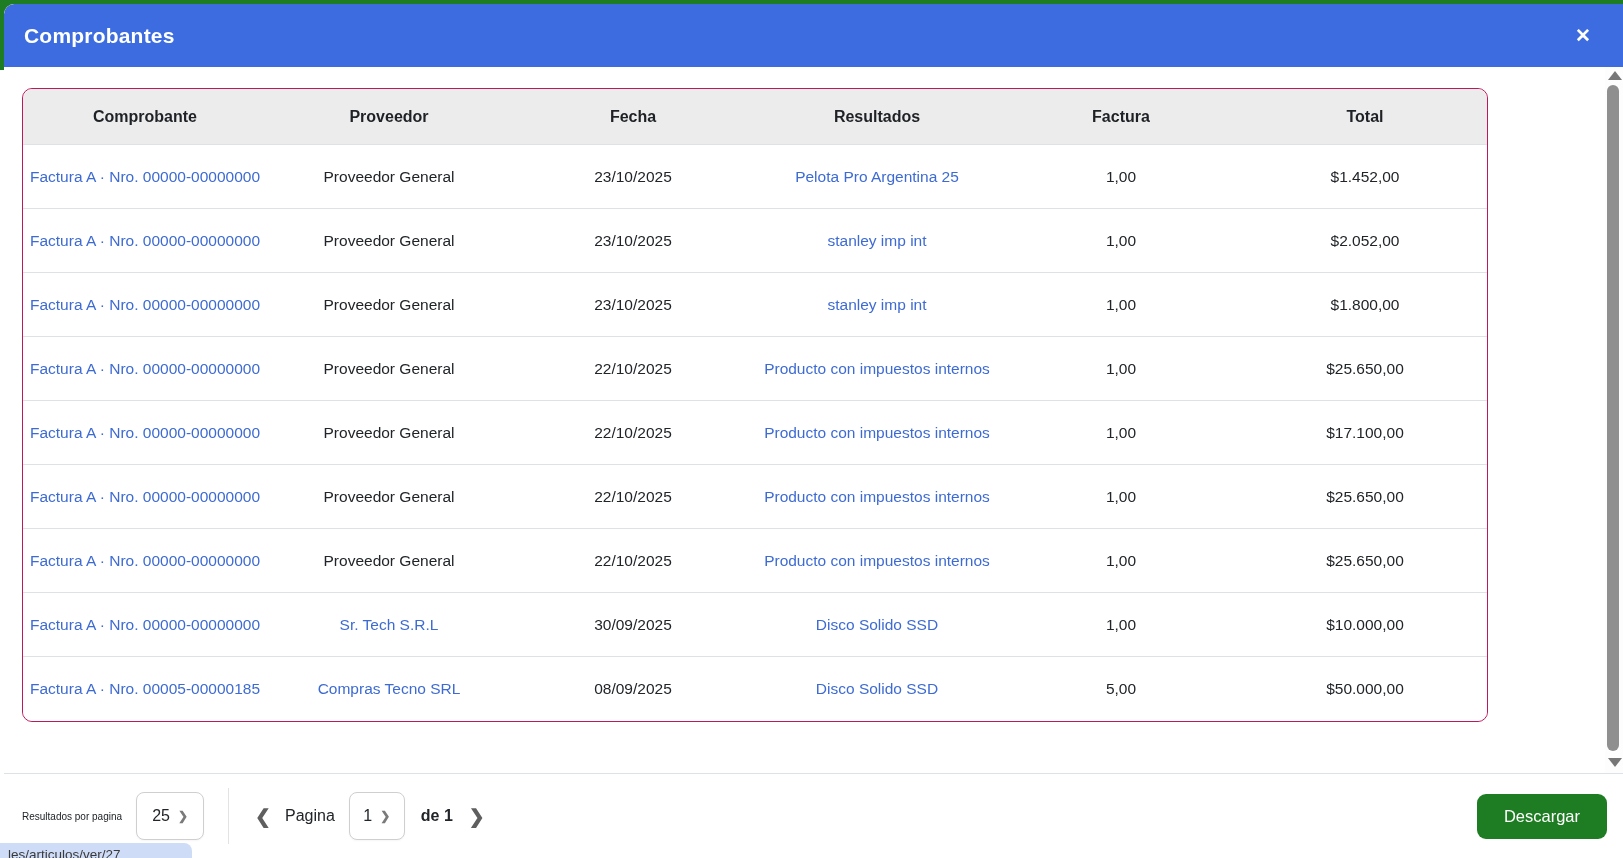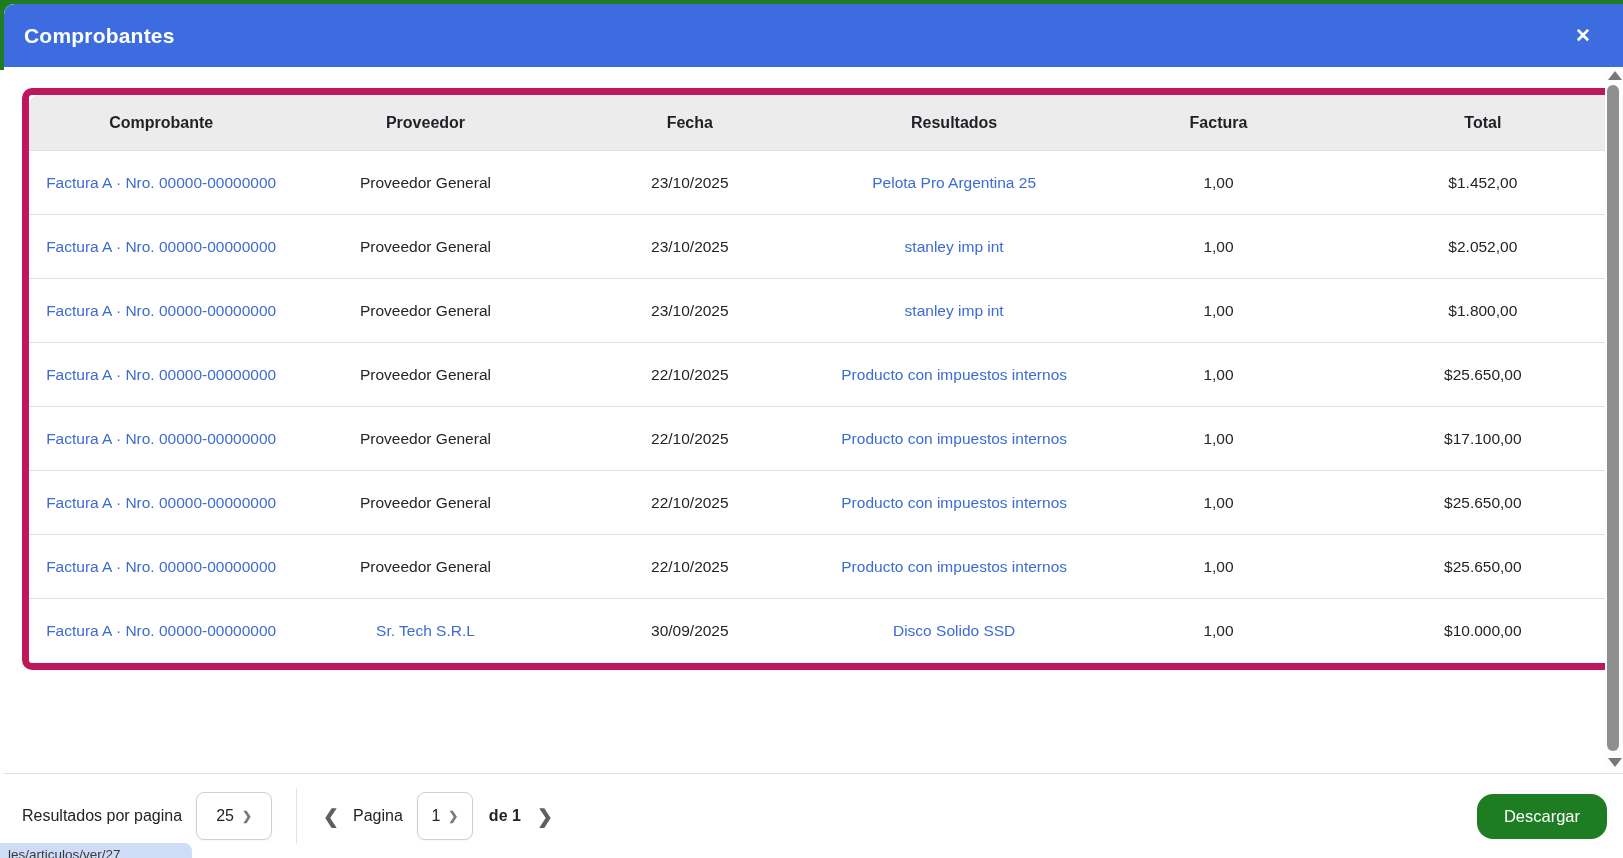--- a/index.html
+++ b/index.html
@@ -13,22 +13,22 @@
     display:flex; flex-direction:column; }
 
   .modal-header { height:63px; background:#3d6ce0; display:flex; align-items:center;
     padding:0 24px 0 20px; border-top-left-radius:10px; flex:0 0 auto; }
   .modal-title { color:#fff; font-size:21px; font-weight:700; letter-spacing:.2px; }
   .close-btn { margin-left:auto; color:#fff; font-size:19px; font-weight:600;
     cursor:pointer; line-height:1; padding:4px 8px; }
 
   .modal-body { flex:1 1 auto; position:relative; background:#fff; }
 
-  table.grid { border-collapse:separate; border-spacing:0; width:1600px;
-    margin:21px 0 0 18px; border:7px solid #be185d; border-radius:10px;
+  table.grid { border-collapse:separate; border-spacing:0; width:1466px;
+    margin:21px 0 0 18px; border:1px solid #be185d; border-radius:10px;
     table-layout:fixed; }
   table.grid th { background:#ececec; height:56px; font-size:16px; font-weight:700;
     color:#1e2125; text-align:center; border-bottom:1px solid #dee2e6; }
   table.grid th:first-child { border-top-left-radius:10px; }
   table.grid th:last-child  { border-top-right-radius:10px; }
   table.grid td { height:64px; text-align:center; font-size:15.5px; color:#212529;
     border-bottom:1px solid #dee2e6; background:#fff; }
   table.grid tr:last-child td { border-bottom:none; }
   table.grid tr:last-child td:first-child { border-bottom-left-radius:10px; }
   table.grid tr:last-child td:last-child  { border-bottom-right-radius:10px; }
@@ -38,34 +38,34 @@
   .scrollbar { position:absolute; top:0; right:0; width:18px; bottom:0; background:#fdfdfd; }
   .sb-up, .sb-down { position:absolute; left:3px; width:0; height:0; border-left:7px solid transparent;
     border-right:7px solid transparent; }
   .sb-up   { top:4px;  border-bottom:9px solid #777; }
   .sb-down { bottom:6px; border-top:9px solid #777; }
   .sb-thumb { position:absolute; top:18px; bottom:22px; left:2px; width:12px;
     background:#8f8f8f; border-radius:7px; }
 
   .modal-footer { flex:0 0 85px; border-top:1px solid #dee2e6; display:flex;
     align-items:center; padding:0 16px 0 18px; background:#fff; }
-  .pg-label { font-size:16px; color:#212529; }
+  .pg-label { font-size:10px; color:#212529; }
   .pg-box { display:inline-flex; align-items:center; justify-content:center; gap:8px;
     border:1px solid #cfcfcf; border-radius:8px; height:48px; background:#fff;
     font-size:16px; color:#212529; box-shadow:0 1px 2px rgba(0,0,0,.04); cursor:pointer; }
-  .box-size { width:76px; margin-left:14px; }
+  .box-size { width:68px; margin-left:14px; }
   .box-page { width:56px; }
   .pg-chevron-sm { color:#7a7a7a; font-size:12px; font-weight:700; }
   .pg-divider { width:1px; height:56px; background:#e3e3e3; margin:0 26px 0 24px; }
   .pg-arrow { font-size:19px; font-weight:700; color:#5f5f5f; cursor:pointer; }
   .pg-word { font-size:16px; color:#212529; margin:0 14px; }
   .pg-of { font-size:16px; color:#212529; margin:0 16px 0 16px;font-weight:bold; }
 
   .download-btn { margin-left:auto; background:#1e7d22; color:#fff; border:none;
-    border-radius:16px; font-size:16.5px; font-family:"Liberation Sans",sans-serif;
+    border-radius:9px; font-size:16.5px; font-family:"Liberation Sans",sans-serif;
     padding:13px 27px; cursor:pointer; }
 
   .status-tooltip { position:absolute; left:0; bottom:-15px; height:30px; width:192px;
     background:#cfdcf7; border-top-right-radius:8px; font-size:13.5px; color:#3a3a3a;
     padding:4px 10px 0 8px; white-space:nowrap; overflow:hidden; }
 </style>
 </head>
 <body>
 
 <div class="page-bg"></div>
@@ -155,20 +155,28 @@
 
   <tr>
     <td><a class="link cell-comprobante">Factura A · Nro. 00000-00000000</a></td>
     <td><span class="cell-proveedor link">Sr. Tech S.R.L</span></td>
     <td><span class="cell-fecha">30/09/2025</span></td>
     <td><a class="link cell-descripcion">Disco Solido SSD</a></td>
     <td><span class="cell-cantidad">1,00</span></td>
     <td><span class="cell-total">$10.000,00</span></td>
   </tr>
 
+  <tr>
+    <td><a class="link cell-comprobante">Factura A · Nro. 00005-00000185</a></td>
+    <td><span class="cell-proveedor link">Compras Tecno SRL</span></td>
+    <td><span class="cell-fecha">08/09/2025</span></td>
+    <td><a class="link cell-descripcion">Disco Solido SSD</a></td>
+    <td><span class="cell-cantidad">5,00</span></td>
+    <td><span class="cell-total">$50.000,00</span></td>
+  </tr>
 </tbody>
     </table>
 
     <div class="scrollbar">
       <div class="sb-up"></div>
       <div class="sb-thumb"></div>
       <div class="sb-down"></div>
     </div>
   </div>
 

